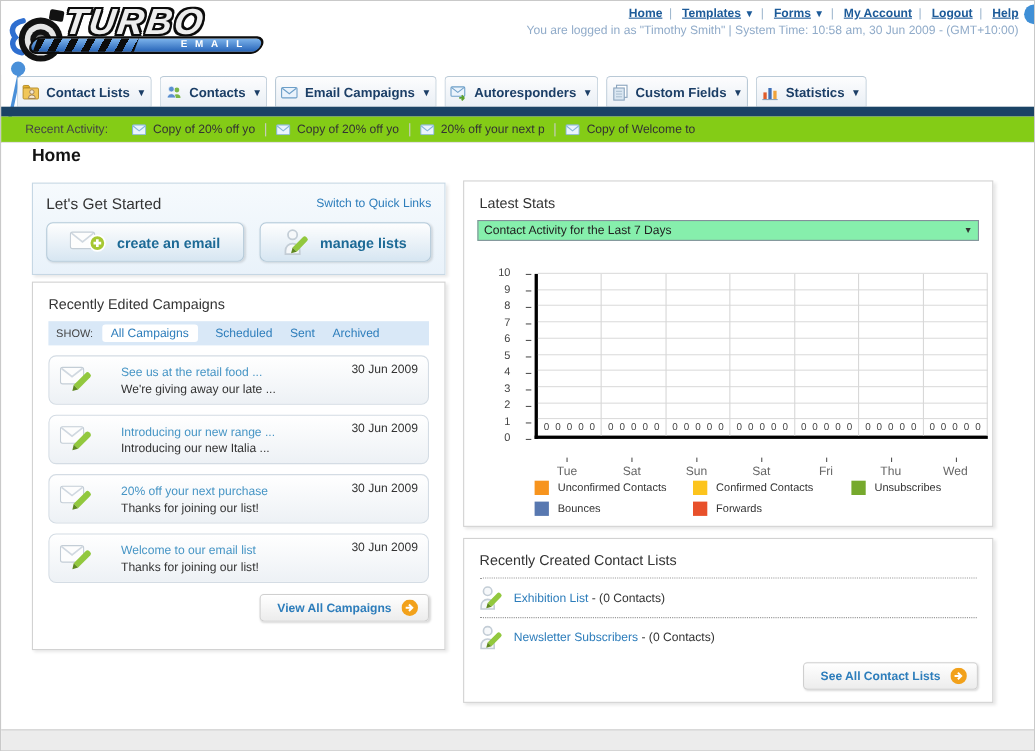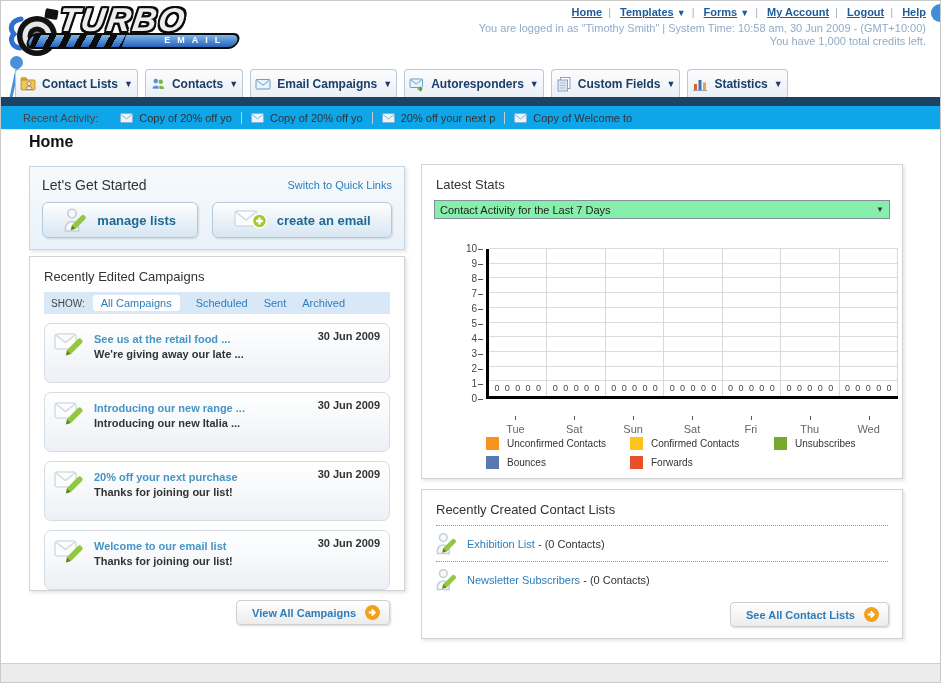--- a/index.html
+++ b/index.html
@@ -32,21 +32,21 @@
   
   .tabsrow { position:absolute; left:0; top:68px; width:100%; height:28px; padding-left:14px; display:flex; gap:7px; align-items:flex-end; }
   .tab { display:inline-flex; align-items:center; gap:6px; height:28px; padding:0 4px;
     border:1px solid #b9c9d6; border-bottom:none; border-radius:4px 4px 0 0;
     background:linear-gradient(#fdfdfe,#e9eff5); font-size:12px; font-weight:bold; color:#1b3e66; cursor:pointer; }
   .tab .caret { font-size:9px; color:#1b3e66; }
   .navybar { position:absolute; left:0; top:96px; width:100%; height:9px; background:#1b4365; }
 
   
   .activity { position:absolute; left:0; top:105px; width:100%; height:24px; display:flex; align-items:center;
-    padding-left:22px; font-size:11px; color:#333; border-bottom:1px solid #e2e2e2; background:#0ea5e9; }
+    padding-left:22px; font-size:11px; color:#333; border-bottom:1px solid #e2e2e2; background:#84cc16; }
   .activity .alabel { color:#444; margin-right:22px; }
   .aitem { display:inline-flex; align-items:center; gap:6px; cursor:pointer; }
   .aitem .atext { max-width:99px; overflow:hidden; white-space:nowrap; }
   .activity .vsep { width:1px; height:12px; background:#ccc; margin:0 9px; }
 
   
   .col-left { position:absolute; left:28px; top:132px; width:376px; }
   .col-right{ position:absolute; left:420px; top:163px; width:482px; }
   h1.pagetitle { font-size:16px; font-weight:bold; color:#121212; }
 
@@ -64,39 +64,39 @@
     color:#1d6a96; font-weight:bold; font-size:13px; cursor:pointer; box-shadow:1px 1px 2px rgba(0,0,0,.12); }
   .big-btn.b1 { width:162px; } .big-btn.b2 { width:186px; }
 
   
   .camp-panel { margin-top:6px; height:335px; }
   .showbar { margin:0 14px; height:22px; background:#d9e8f7; display:flex; align-items:center; padding:0 7px; font-size:11px; }
   .showbar .slabel { font-size:10px; color:#444; margin-right:8px; }
   .filter-active { background:#fff; border-radius:3px; padding:2px 8px; color:#2d7dbb; cursor:pointer; }
   .filter-link { color:#2d7dbb; margin-left:16px; cursor:pointer; }
   .camp-items { margin:9px 14px 0; }
-  .camp-item { display:flex; align-items:flex-start; gap:8px; height:60px; margin-bottom:9px; padding:6px 9px;
-    border:1px solid #d4dce4; border-radius:7px; background:linear-gradient(#ffffff,#edf1f5); cursor:pointer;font-weight:bold; }
+  .camp-item { display:flex; align-items:flex-start; gap:24px; height:45px; margin-bottom:9px; padding:6px 9px;
+    border:1px solid #d4dce4; border-radius:7px; background:linear-gradient(#ffffff,#edf1f5); cursor:pointer; }
   .camp-text { flex:1; line-height:15px; }
   .camp-title { font-size:11px; color:#4695c5; cursor:pointer; }
   .camp-sub { font-size:11px; color:#333; }
   .camp-date { font-size:11px; color:#333; }
   .camp-footer { text-align:right; margin:10px 14px 0; }
   .pill-btn { display:inline-flex; align-items:center; gap:9px; height:25px; padding:0 9px 0 15px;
     border:1px solid #cfcfcf; border-radius:4px; background:linear-gradient(#ffffff,#ececec);
     color:#2d7dbb; font-weight:bold; font-size:11px; cursor:pointer; box-shadow:1px 1px 2px rgba(0,0,0,.15); }
 
   
   .stats-panel { height:315px; }
   .stats-select { margin:0 12px; height:19px; border:1px solid #848f9b; background:#86efac; display:flex;
     align-items:center; justify-content:space-between; padding:0 5px; font-size:11px; color:#222; cursor:pointer; }
   .stats-select .select-arrow { font-size:8px; color:#333; }
   .chart { position:relative; height:184px; margin-top:24px; }
   .chart-ylabels { position:absolute; left:0; top:6px; width:61px; height:150px; }
-  .ylab { position:absolute; right:0; display:flex; align-items:center; gap:1px; height:12px; line-height:12px; font-size:10px; color:#444;justify-content:space-between; }
+  .ylab { position:absolute; right:0; display:flex; align-items:center; gap:14px; height:12px; line-height:12px; font-size:10px; color:#444;justify-content:space-between; }
   .ylab i { width:5px; height:1px; background:#555; }
   .chart-plot { position:absolute; left:64px; top:6px; width:412px; height:150px;
     border-left:3px solid #000; border-bottom:3px solid #000; display:flex; background:#fff; }
   .hgrid { position:absolute; left:0; right:0; height:1px; background:#dcdcdc; }
   .chart-col { flex:1; position:relative; }
   .chart-col.with-left { border-left:1px solid #d8d8d8; }
   .chart-col:last-child { border-right:1px solid #d8d8d8; }
   .zero-row { position:absolute; left:0; right:0; bottom:3px; display:flex; justify-content:space-evenly; font-size:9px; color:#444; }
   .chart-xlabels { position:absolute; left:64px; top:173px; width:412px; display:flex; }
   .xlab { flex:1; text-align:center; font-size:11px; color:#666; position:relative; padding-top:7px; }
@@ -144,21 +144,20 @@
     <div class="topnav">
       <a>Home</a><span class="sep">|</span>
       <a>Templates</a> <span class="caret">▼</span><span class="sep">|</span>
       <a>Forms</a> <span class="caret">▼</span><span class="sep">|</span>
       <a>My Account</a><span class="sep">|</span>
       <a>Logout</a><span class="sep">|</span>
       <a>Help</a>
     </div>
     <div class="status">
       <div>You are logged in as "Timothy Smith" | System Time: 10:58 am, 30 Jun 2009 - (GMT+10:00)</div>
-      <div>You have 1,000 total credits left.</div>
     </div>
   </div>
 
   <div class="tabsrow">
     <div class="tab">
       <svg width="16" height="16" viewBox="0 0 16 16">
           <path d="M1 4.5 l0 -1.8 a1 1 0 0 1 1 -1 l4 0 1.2 1.8 Z" fill="#e8b430" stroke="#b08820" stroke-width=".8"></path>
           <rect x="1" y="4" width="14" height="10" rx="1" fill="#f0c659" stroke="#b08820" stroke-width=".8"></rect>
           <circle cx="9" cy="7.6" r="2" fill="#f4e9d4" stroke="#97794c" stroke-width=".8"></circle>
           <path d="M5.8 13.5 a3.2 3.2 0 0 1 6.4 0 Z" fill="#f4e9d4" stroke="#97794c" stroke-width=".8"></path>
@@ -252,37 +251,37 @@
 
   <div class="col-left">
     <h1 class="pagetitle">Home</h1>
 
     <div class="panel gs-panel">
       <div class="gs-head">
         <span class="gs-title">Let's Get Started</span>
         <a class="gs-link">Switch to Quick Links</a>
       </div>
       <div class="gs-btns">
+        <div class="big-btn b2">
+          <svg width="34" height="24" viewBox="0 0 34 24">
+              <rect x="1" y="3" width="22" height="15" rx="2" fill="#fdfdfd" stroke="#c3cdd6"></rect>
+              <path d="M2 4 L12 12 L22 4" fill="none" stroke="#d0d8e0" stroke-width="1.5"></path>
+              <circle cx="25.5" cy="13" r="7" fill="#a6c832" stroke="#fff" stroke-width="1.5"></circle>
+              <path d="M25.5 9.5 v7 M22 13 h7" stroke="#fff" stroke-width="2.4"></path>
+            </svg>
+          <span>create an email</span>
+        </div>
         <div class="big-btn b1">
           <svg width="24" height="26" viewBox="0 0 24 26">
               <circle cx="8" cy="6.5" r="4.2" fill="#f6f8fa" stroke="#c3cdd6" stroke-width="1.6"></circle>
               <path d="M1.5 21 a6.5 6.5 0 0 1 13 0 l0 3 -13 0 Z" fill="#f6f8fa" stroke="#c3cdd6" stroke-width="1.6"></path>
               <path d="M8 18 L17.5 8.5 a2 2 0 0 1 2.9 0 l0.8 0.8 a2 2 0 0 1 0 2.9 L11.8 21.8 Z" fill="#92c83e"></path>
               <path d="M8 18 L11.8 21.8 L6.6 23.2 Z" fill="#5e871f"></path>
             </svg>
           <span>manage lists</span>
-        </div>
-        <div class="big-btn b2">
-          <svg width="34" height="24" viewBox="0 0 34 24">
-              <rect x="1" y="3" width="22" height="15" rx="2" fill="#fdfdfd" stroke="#c3cdd6"></rect>
-              <path d="M2 4 L12 12 L22 4" fill="none" stroke="#d0d8e0" stroke-width="1.5"></path>
-              <circle cx="25.5" cy="13" r="7" fill="#a6c832" stroke="#fff" stroke-width="1.5"></circle>
-              <path d="M25.5 9.5 v7 M22 13 h7" stroke="#fff" stroke-width="2.4"></path>
-            </svg>
-          <span>create an email</span>
         </div>
       </div>
     </div>
 
     <div class="panel camp-panel">
       <div class="panel-title">Recently Edited Campaigns</div>
       <div class="showbar">
         <span class="slabel">SHOW:</span>
         <span class="filter-active">All Campaigns</span>
         <a class="filter-link">Scheduled</a>

